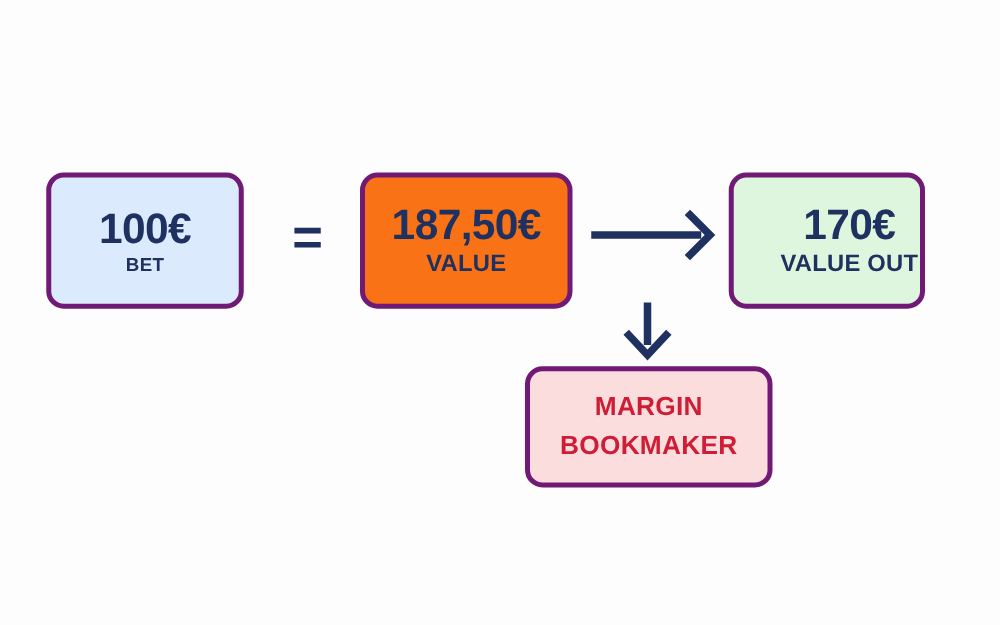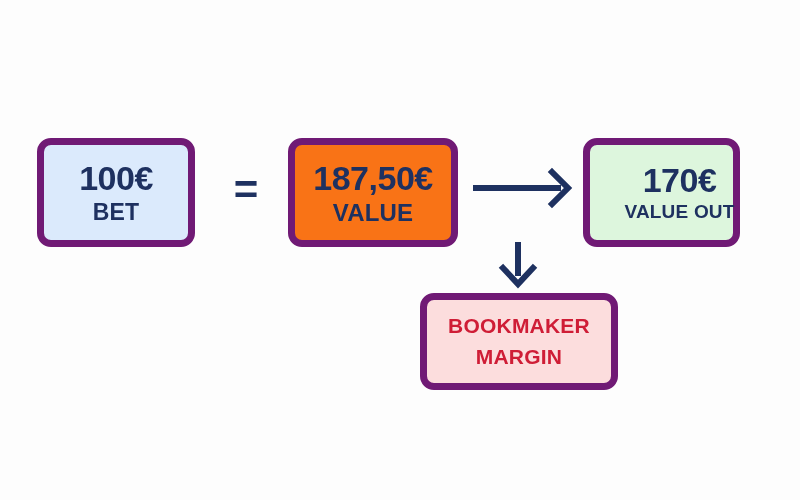--- a/index.html
+++ b/index.html
@@ -16,21 +16,21 @@
   #canvas {
     position: relative;
     width: 800px;
     height: 500px;
     background: #fdfdfd;
   }
 
   .node {
     position: absolute;
     box-sizing: border-box;
-    border: 7px solid #701a75;
+    border: 4px solid #701a75;
     border-radius: 14px;
     display: flex;
     flex-direction: column;
     align-items: center;
     justify-content: center;
     text-align: center;
     line-height: 1.06;
   }
 
   .node .amount {
@@ -48,32 +48,32 @@
 
   
   #node-bet {
     left: 37px;
     top: 138px;
     width: 158px;
     height: 109px;
     background: #dbeafc;
   }
   #node-bet .amount { font-size: 34px; margin-bottom: 4px; }
-  #node-bet .caption { font-size: 23px; }
+  #node-bet .caption { font-size: 15px; }
 
   
   #node-value {
     left: 288px;
     top: 138px;
     width: 170px;
     height: 109px;
     background: #f97316;
   }
   #node-value .amount { font-size: 34px; margin-bottom: 4px; }
-  #node-value .caption { font-size: 24px; }
+  #node-value .caption { font-size: 19px; }
 
   
   #node-cashout {
     left: 583px;
     top: 138px;
     width: 157px;
     height: 109px;
     background: #ddf6dd;
     padding-left: 36px;
   }
@@ -145,17 +145,17 @@
     <div class="amount">170€</div>
     <div class="caption">VALUE OUT</div>
   </div>
 
   <svg class="arrow-svg" id="arrow-down" viewBox="0 0 46 46">
     <line x1="23" y1="2" x2="23" y2="30" stroke="#1e3160" stroke-width="6" stroke-linecap="square"></line>
     <polyline points="8,25 23,41 38,25" fill="none" stroke="#1e3160" stroke-width="6" stroke-linecap="square" stroke-linejoin="miter"></polyline>
   </svg>
 
   <div class="node" id="node-margin">
+    <div class="line">MARGIN</div>
     <div class="line">BOOKMAKER</div>
-    <div class="line">MARGIN</div>
   </div>
 
 </div>
 
 </body></html>

